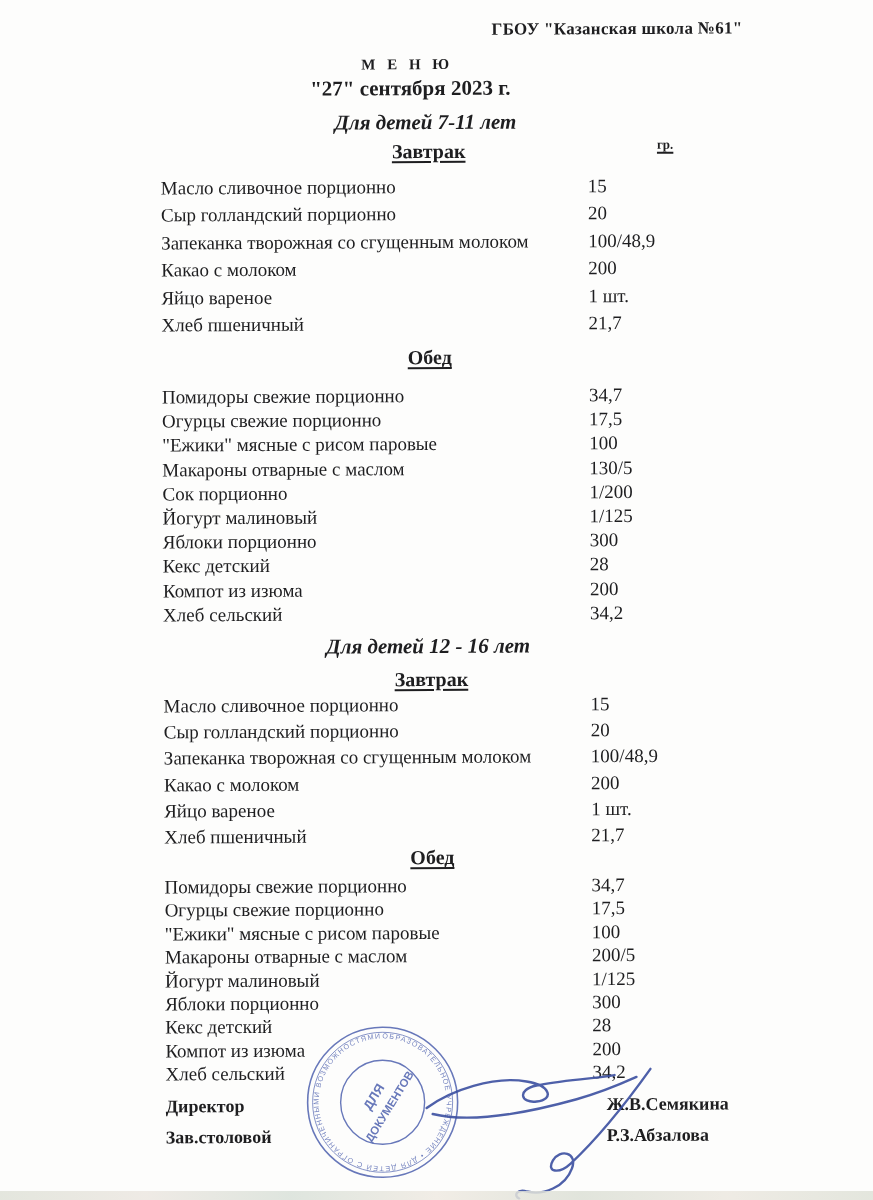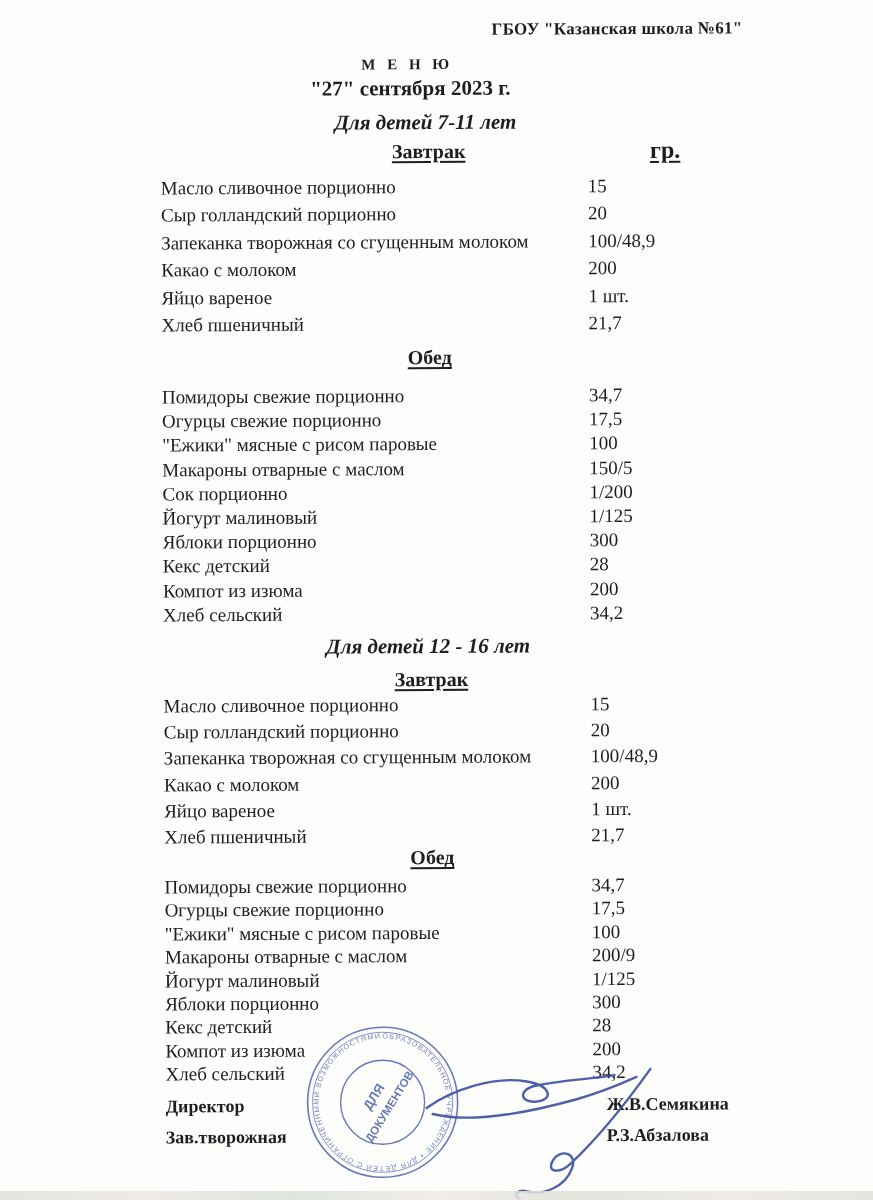--- a/index.html
+++ b/index.html
@@ -37,21 +37,21 @@
     font-weight:bold; font-size:20px;
     text-decoration:underline; text-underline-offset:3px; text-decoration-thickness:2px;
   }
   .meal-header.h-b1 { top:140px; }
   .meal-header.h-l1 { top:346px; }
   .meal-header.h-b2 { top:668px; }
   .meal-header.h-l2 { top:846px; }
 
   .unit-header {
     position:absolute; top:138px; left:590px; width:155px; text-align:center;
-    font-weight:bold; font-size:24px;
+    font-weight:bold; font-size:13px;
     text-decoration:underline; text-underline-offset:3px; text-decoration-thickness:2px;
   }
 
   .rows { position:absolute; left:0; width:873px; }
   .rows.r-b1 { top:176px; --rh:27.4px; }
   .rows.r-l1 { top:385px; --rh:24.2px; }
   .rows.r-b2 { top:694px; --rh:26.2px; }
   .rows.r-l2 { top:875px; --rh:23.4px; }
   .row { position:relative; height:var(--rh); font-size:19px; }
   .row .item-name { position:absolute; left:163px; white-space:nowrap; }
@@ -131,21 +131,21 @@
           <span class="item-qty">17,5</span>
         </div>
 
         <div class="row">
           <span class="item-name">"Ежики" мясные с рисом паровые</span>
           <span class="item-qty">100</span>
         </div>
 
         <div class="row">
           <span class="item-name">Макароны отварные с маслом</span>
-          <span class="item-qty">150/5</span>
+          <span class="item-qty">130/5</span>
         </div>
 
         <div class="row">
           <span class="item-name">Сок порционно</span>
           <span class="item-qty">1/200</span>
         </div>
 
         <div class="row">
           <span class="item-name">Йогурт малиновый</span>
           <span class="item-qty">1/125</span>
@@ -220,21 +220,21 @@
           <span class="item-qty">17,5</span>
         </div>
 
         <div class="row">
           <span class="item-name">"Ежики" мясные с рисом паровые</span>
           <span class="item-qty">100</span>
         </div>
 
         <div class="row">
           <span class="item-name">Макароны отварные с маслом</span>
-          <span class="item-qty">200/9</span>
+          <span class="item-qty">200/5</span>
         </div>
 
         <div class="row">
           <span class="item-name">Йогурт малиновый</span>
           <span class="item-qty">1/125</span>
         </div>
 
         <div class="row">
           <span class="item-name">Яблоки порционно</span>
           <span class="item-qty">300</span>
@@ -254,21 +254,21 @@
           <span class="item-name">Хлеб сельский</span>
           <span class="item-qty">34,2</span>
         </div>
       </div>
 
     <div class="sig-row s1">
       <span class="sig-role">Директор</span>
       <span class="sig-name">Ж.В.Семякина</span>
     </div>
     <div class="sig-row s2">
-      <span class="sig-role">Зав.творожная</span>
+      <span class="sig-role">Зав.столовой</span>
       <span class="sig-name">Р.З.Абзалова</span>
     </div>
 
     <svg class="stamp" viewBox="0 0 160 160">
       <g fill="none" stroke="#3f54a8">
         <circle cx="80" cy="80" r="75" stroke-width="1.6"></circle>
         <circle cx="80" cy="80" r="70" stroke-width="0.8"></circle>
         <circle cx="80" cy="80" r="42" stroke-width="1.4"></circle>
       </g>
       <defs>

